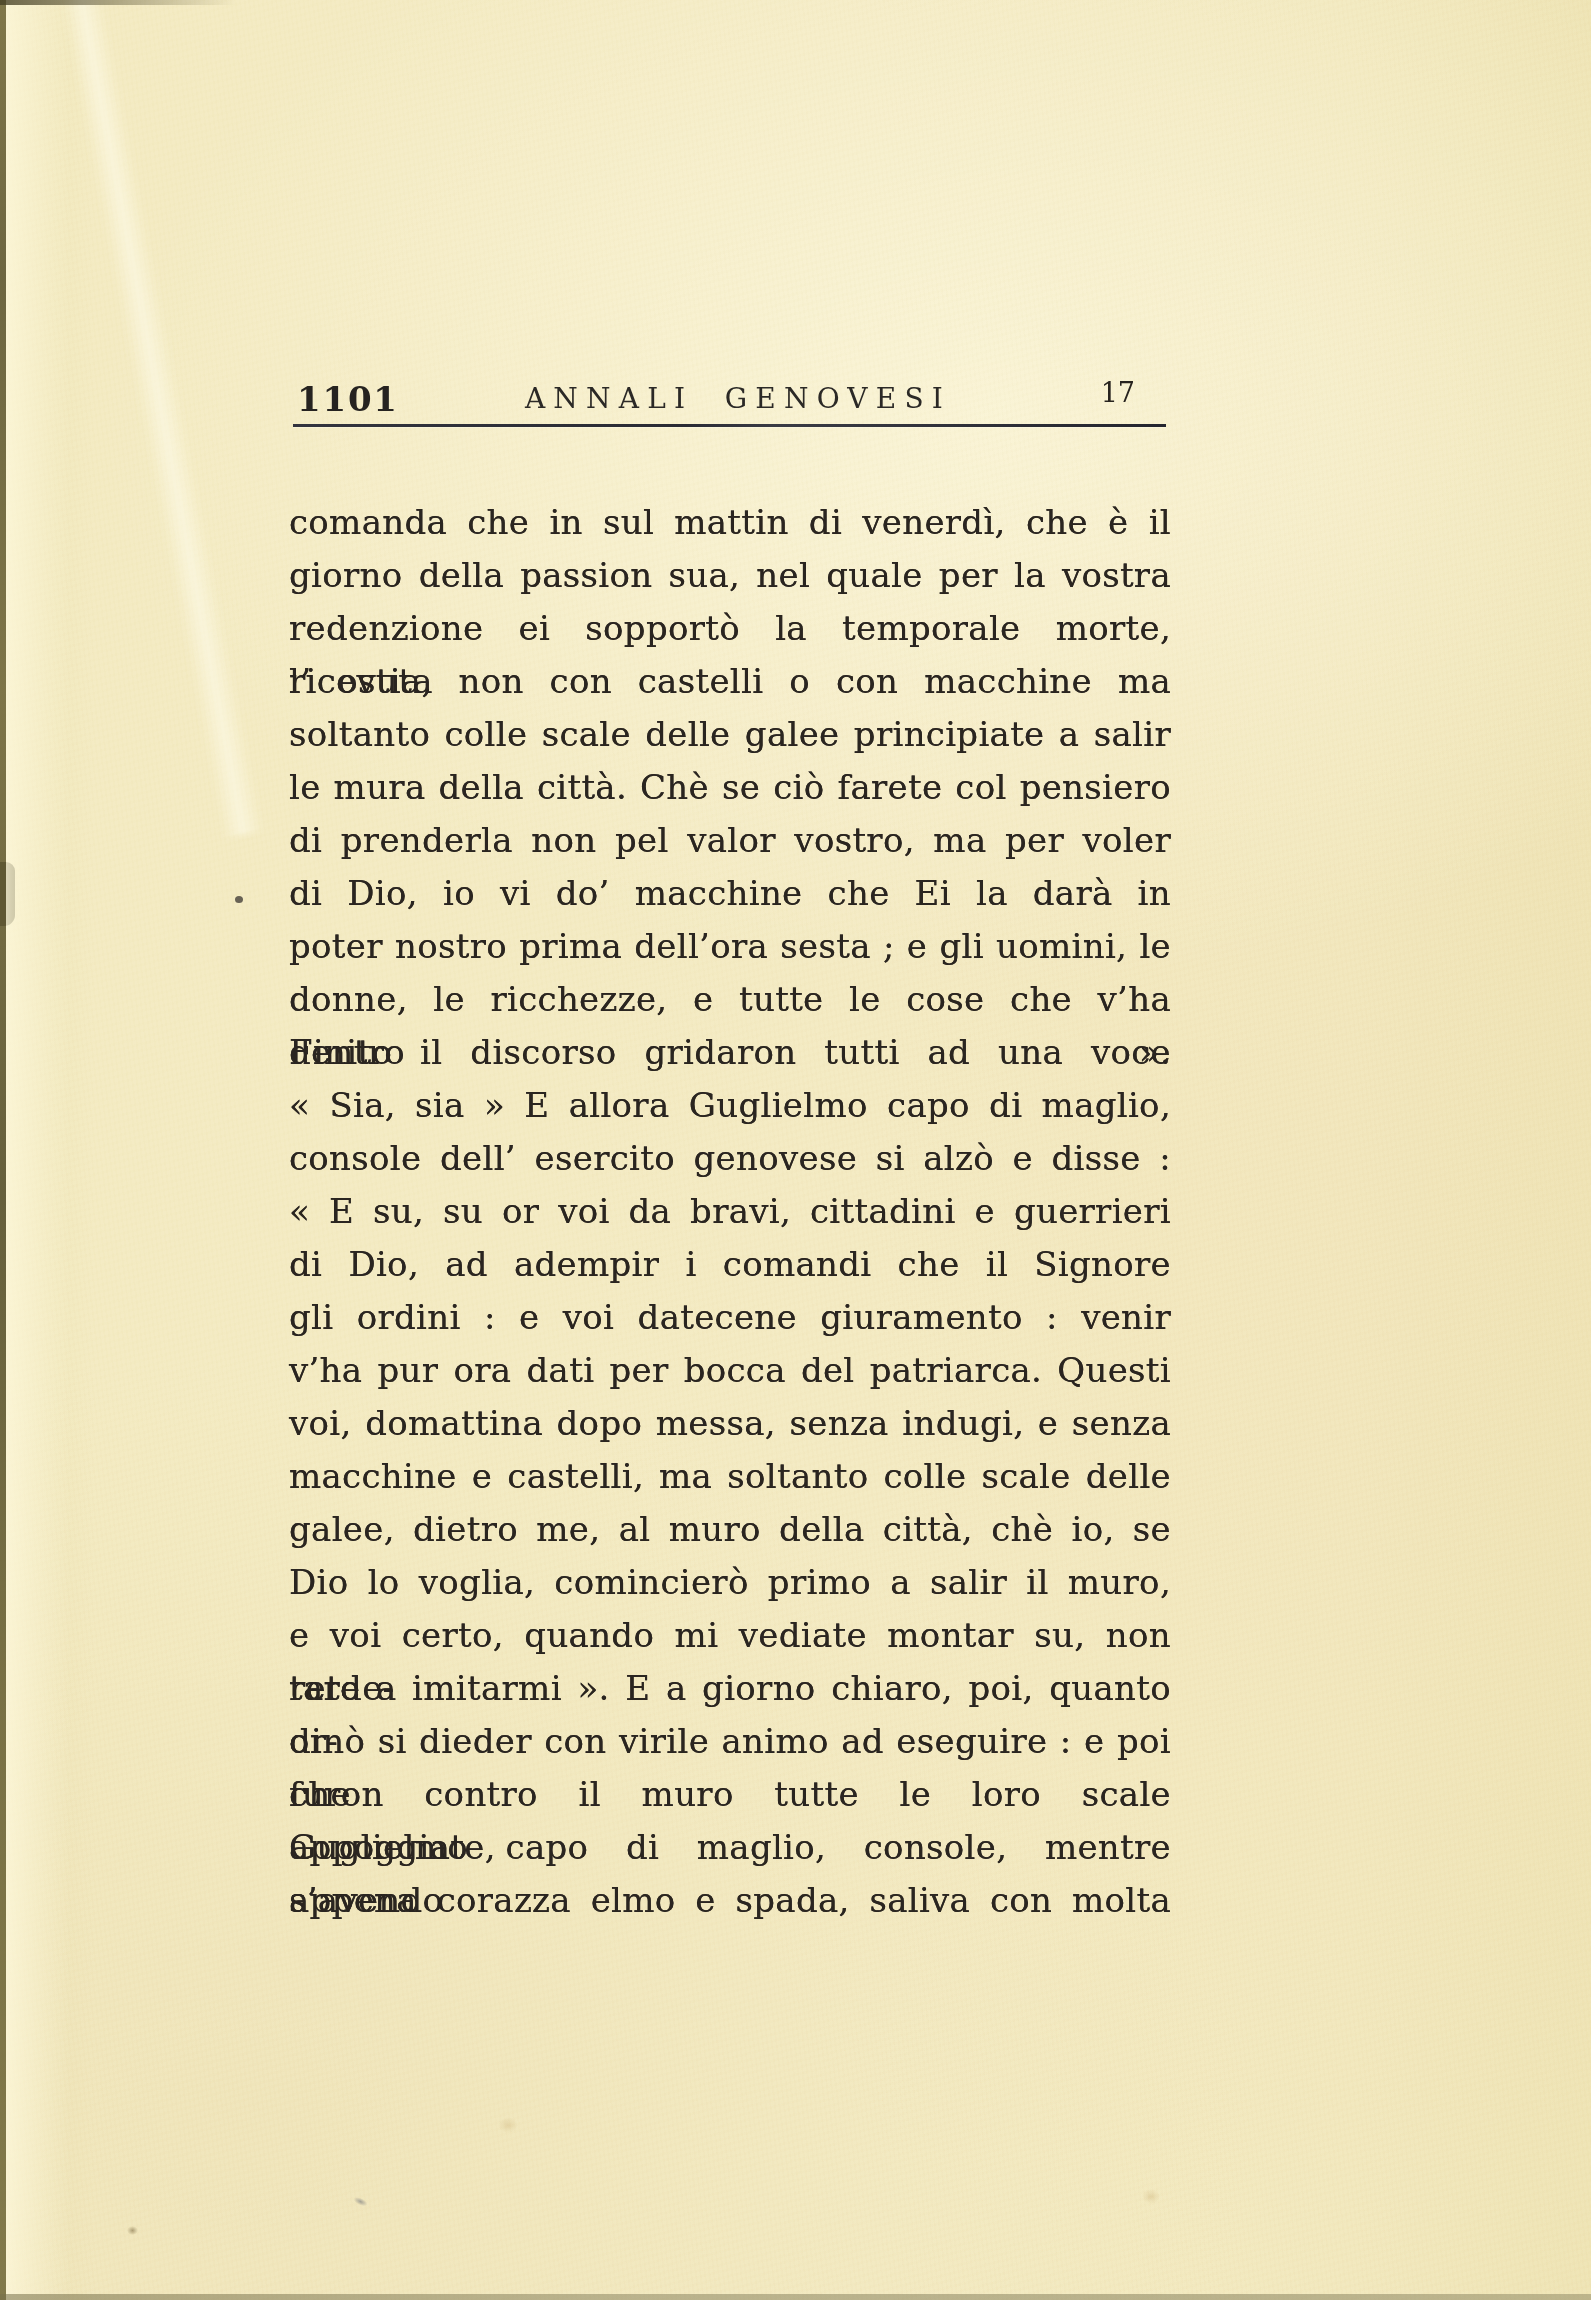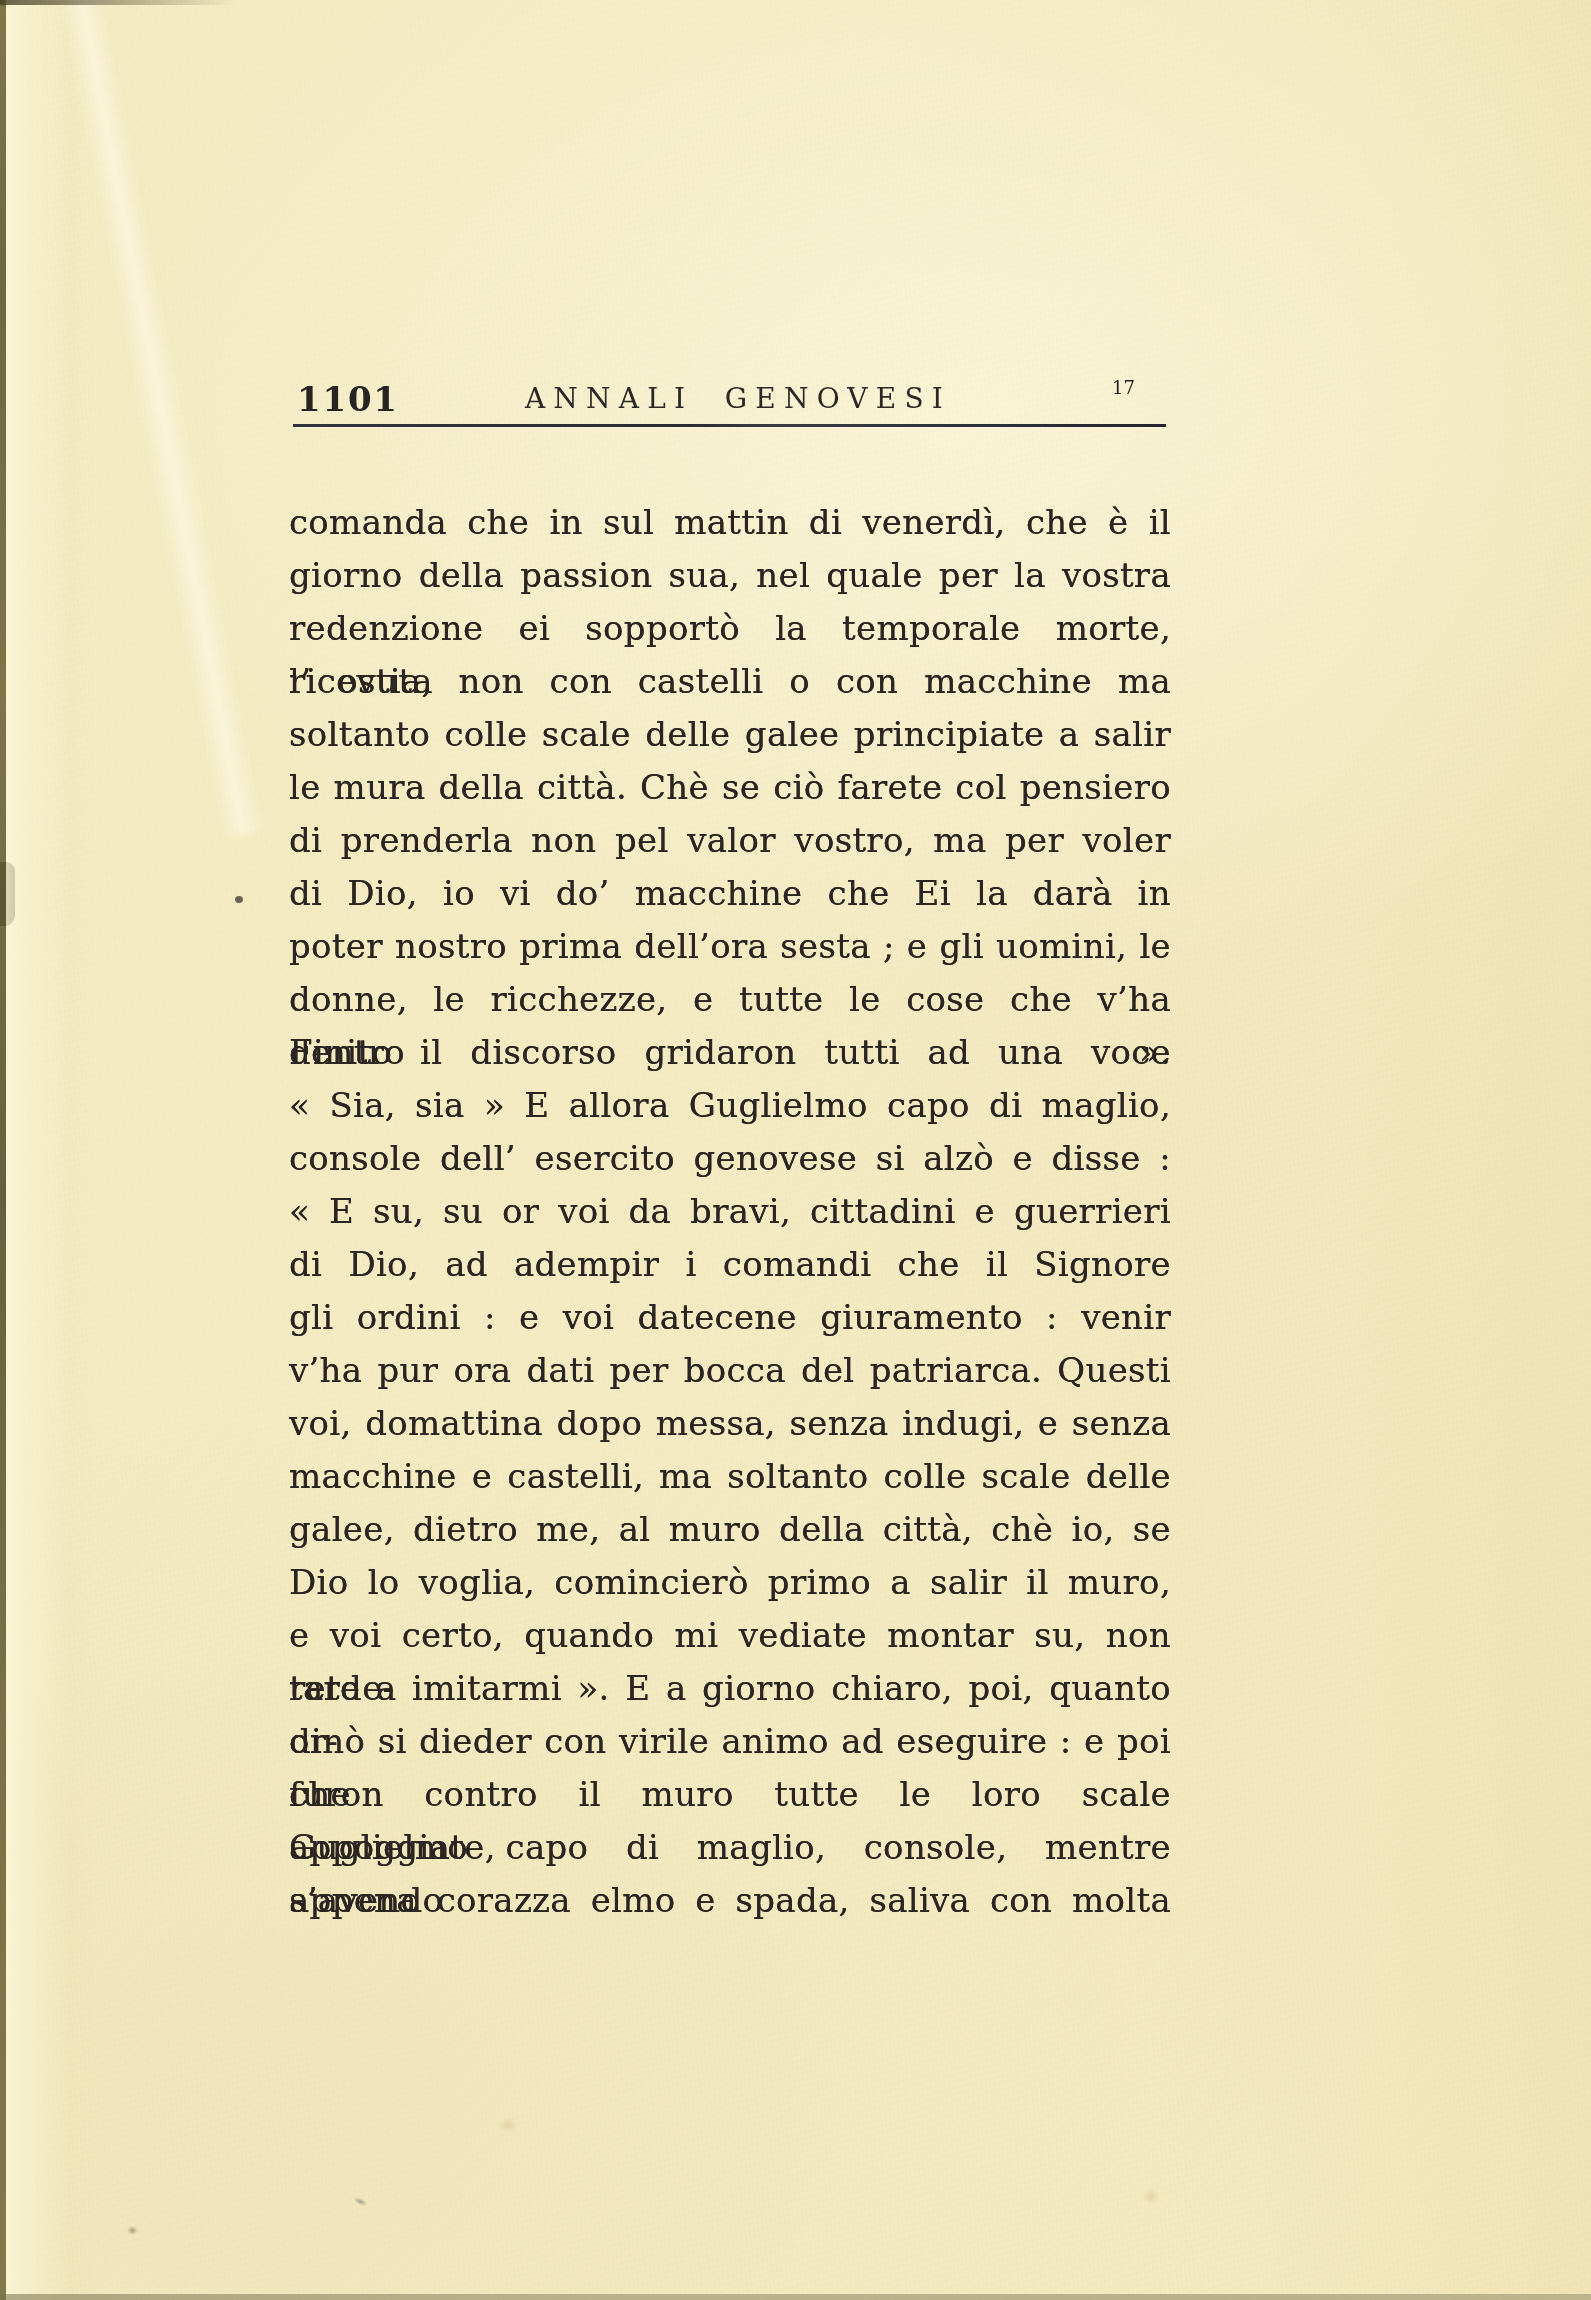--- a/index.html
+++ b/index.html
@@ -67,21 +67,21 @@
   .spot:nth-of-type(11){left:353px;top:2198px;width:14.5px;height:7.3px;background:radial-gradient(rgba(90,95,110,.5),rgba(90,95,110,0) 70%);transform:rotate(25deg);border-radius:40%;}
   .spot:nth-of-type(12){left:846px;top:1733px;width:16.4px;height:12.7px;background:radial-gradient(rgba(170,130,60,.18),rgba(170,130,60,0) 70%);}
 
   
   .header{position:absolute;left:297px;top:373px;width:882px;height:45px;color:#25211c;}
   .folio{position:absolute;left:0;top:5.5px;font-size:34px;font-weight:bold;letter-spacing:1.8px;color:#262320;}
   .running-title{
     position:absolute;left:0;right:0;top:9px;text-align:center;
     font-size:28px;letter-spacing:8.2px;word-spacing:14.5px;color:#2b2926;
   }
-  .page-number{position:absolute;right:44px;top:3.6px;font-size:18px;color:#27231e;}
+  .page-number{position:absolute;right:44px;top:3.6px;font-size:27px;color:#27231e;}
   .header-rule{
     position:absolute;left:293px;top:424px;width:873px;height:2.7px;
     background:linear-gradient(90deg,#33343e 0%, #2a2b34 45%, #3a3b44 55%, #24252e 100%);
     box-shadow:0 0.9px 0 rgba(255,255,240,.4);
   }
 
   
   .text-block{
     position:absolute;left:289px;top:496px;width:882px;
     font-size:34px;color:#2a2520;

